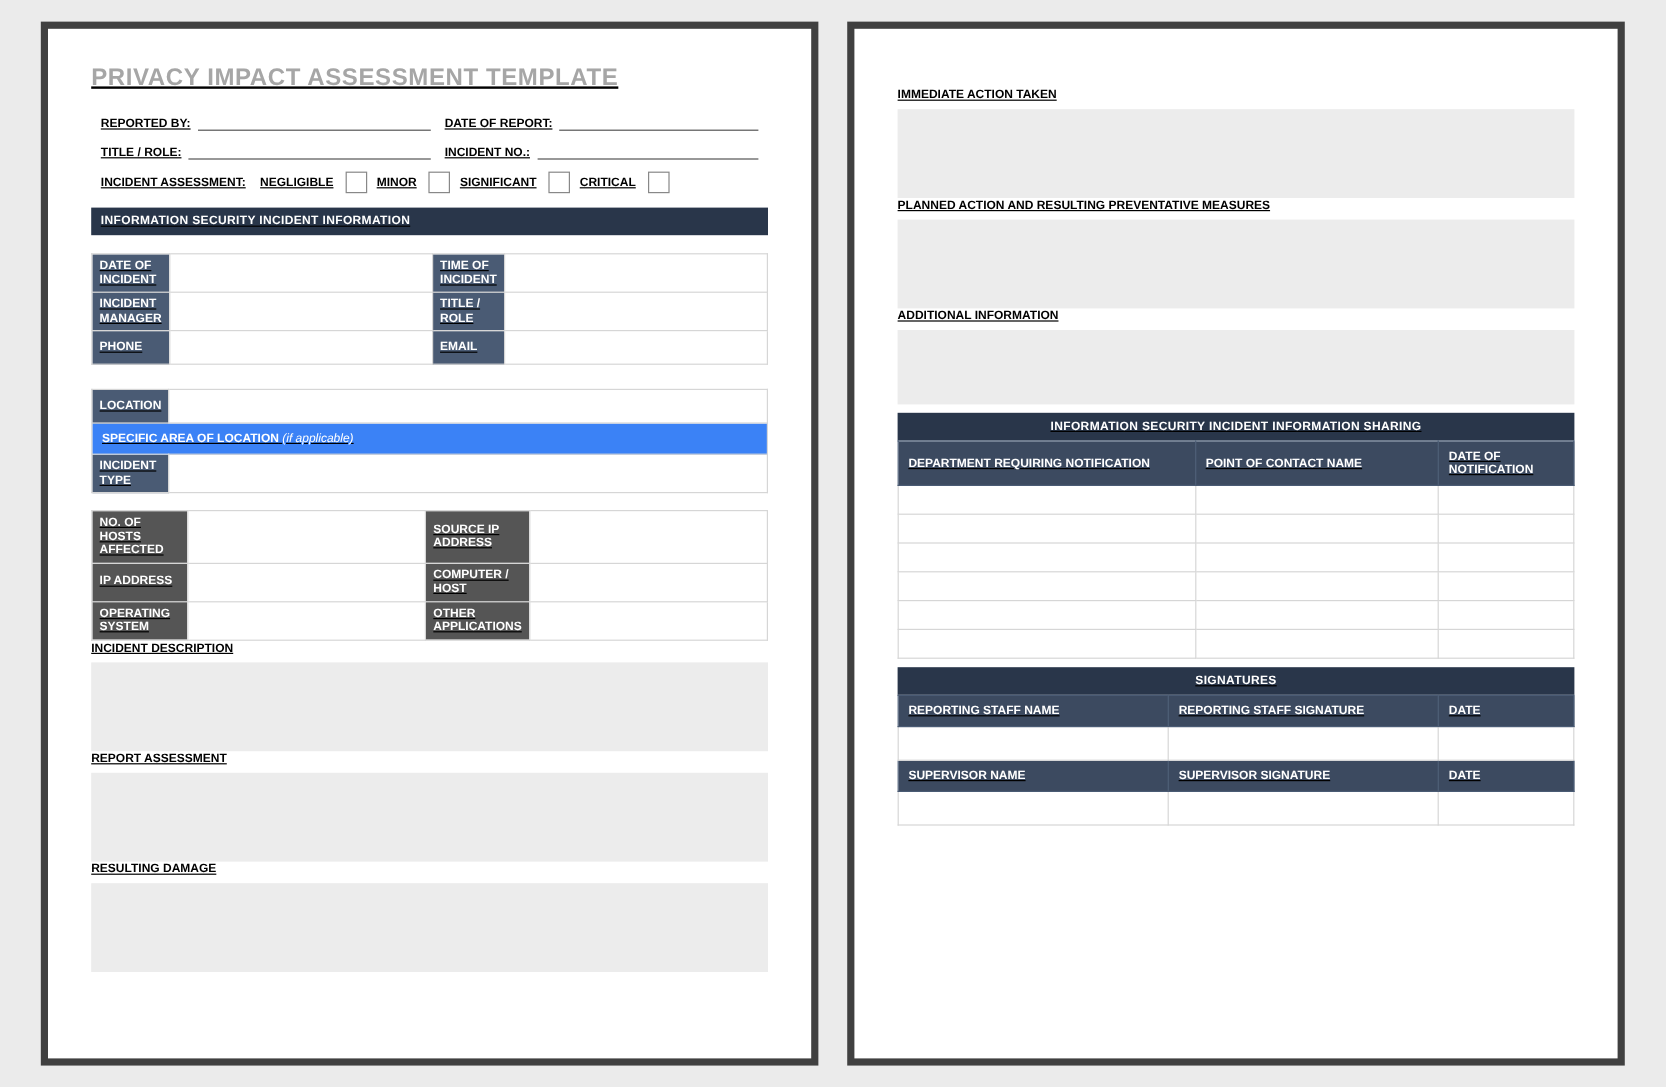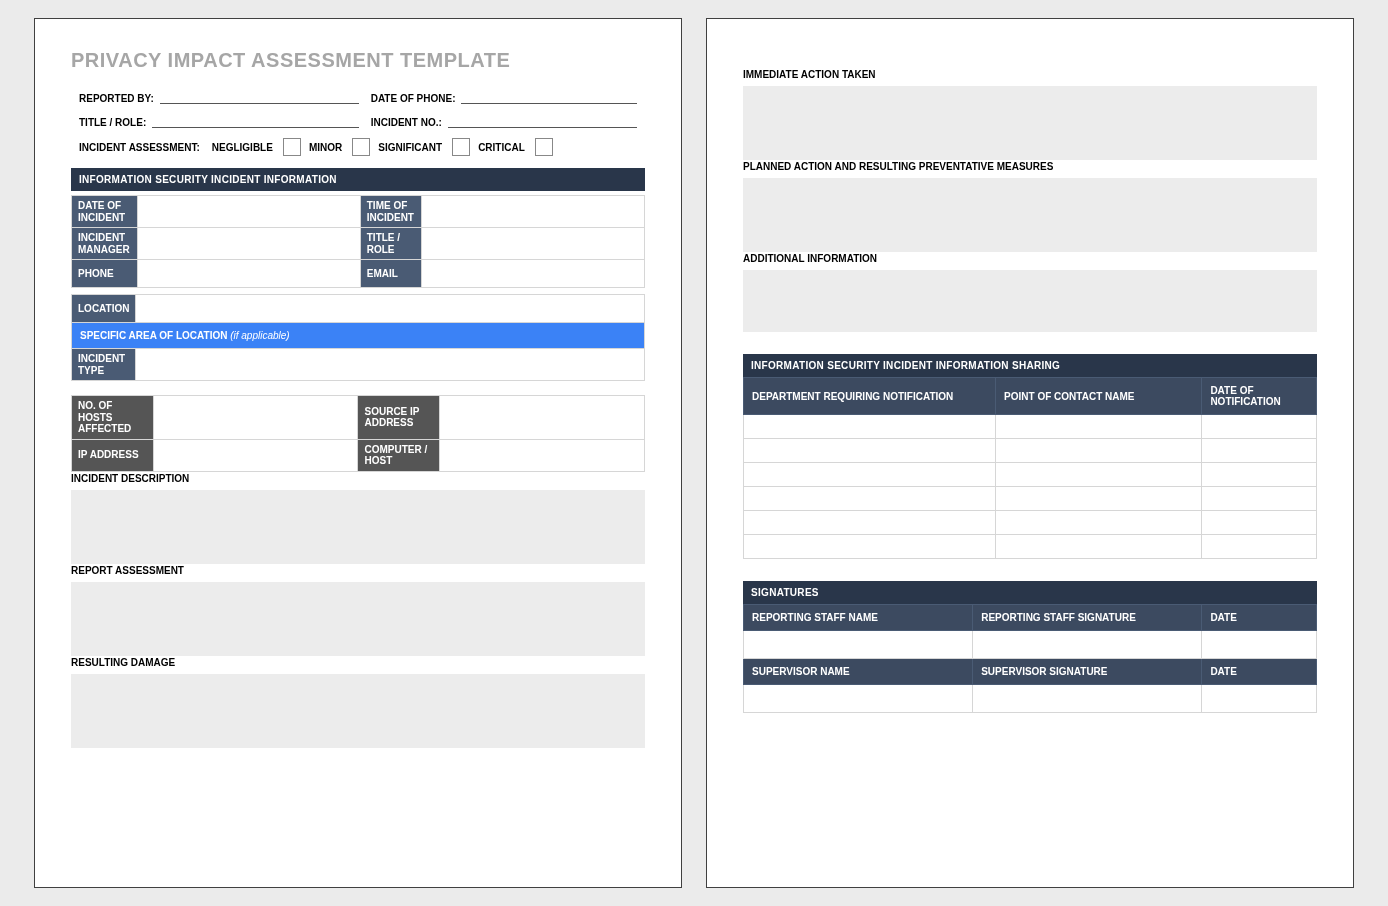--- a/index.html
+++ b/index.html
@@ -9,22 +9,23 @@
   font-size: 11px;
   padding: 18px;
   display: flex;
   gap: 24px;
   justify-content: center;
 }
 .page {
   background: #fff;
   width: 648px;
   min-height: 870px;
-  border: 1px solid #404040;
+  border: 6px solid #404040;
   padding: 30px 36px 36px 36px;
+  text-decoration: underline;
 }
 .main-title {
   font-size: 20px;
   font-weight: bold;
   color: #a6a6a6;
   letter-spacing: 0.5px;
   margin-bottom: 18px;
 }
 .header-fields { padding: 0 8px 12px 8px; }
 .hf-row {
@@ -104,21 +105,21 @@
 .specific-row td {
   border: 1px solid #d6d6d6;
 }
 .specific-label {
   background: #3b82f6;
   color: #fff;
   font-weight: bold;
   padding: 7px 8px;
 }
 .specific-label .ital { font-style: italic; font-weight: normal; }
-.info-table { margin-top: 4px; }
+.info-table { margin-top: 15px; }
 .info-table td.lbl-navy { width: 60px; }
 .info-table td.val-cell { width: 220px; }
 .gray-table { margin-top: 14px; }
 .gray-table td.val-cell { width: 200px; }
 .section-label {
   font-size: 10px;
   font-weight: bold;
   margin-top: 1px;
   margin-bottom: 6px;
 }
@@ -149,36 +150,36 @@
   font-size: 10px;
   text-align: left;
   padding: 7px 8px;
   border: 1px solid #4a5b74;
 }
 .sig-table td {
   background: #fff;
   height: 28px;
   border: 1px solid #d6d6d6;
 }
-.mt14 { margin-top: 22px; }
+.mt14 { margin-top: 7px; text-align: center; }
 </style>
 </head>
 <body>
 
 <div class="page">
   <div class="main-title">PRIVACY IMPACT ASSESSMENT TEMPLATE</div>
 
   <div class="header-fields">
     <div class="hf-row">
       <div class="hf-item" style="flex:1.05">
         <span class="hf-label">REPORTED BY:</span>
         <span class="hf-line"></span>
       </div>
       <div class="hf-item" style="flex:1">
-        <span class="hf-label">DATE OF PHONE:</span>
+        <span class="hf-label">DATE OF REPORT:</span>
         <span class="hf-line"></span>
       </div>
     </div>
     <div class="hf-row">
       <div class="hf-item" style="flex:1.05">
         <span class="hf-label">TITLE / ROLE:</span>
         <span class="hf-line"></span>
       </div>
       <div class="hf-item" style="flex:1">
         <span class="hf-label">INCIDENT NO.:</span>
@@ -222,21 +223,21 @@
       <td class="val-cell"></td>
     </tr>
     <tr>
       <td class="lbl-navy">PHONE</td>
       <td class="val-cell"></td>
       <td class="lbl-navy">EMAIL</td>
       <td class="val-cell"></td>
     </tr>
   </tbody>
     </table>
-  <table style="margin-top:6px">
+  <table style="margin-top:20px">
     <tbody>
         <tr>
       <td class="lbl-navy" style="width:60px">LOCATION</td>
       <td class="val-cell"></td>
     </tr>
     <tr class="specific-row">
       <td class="specific-label" colspan="2">
         <span>SPECIFIC AREA OF LOCATION</span>
         <span class="ital">(if applicable)</span>
       </td>
@@ -255,20 +256,26 @@
       <td class="val-cell"></td>
       <td class="lbl-gray">SOURCE IP ADDRESS</td>
       <td class="val-cell"></td>
     </tr>
     <tr>
       <td class="lbl-gray">IP ADDRESS</td>
       <td class="val-cell"></td>
       <td class="lbl-gray">COMPUTER / HOST</td>
       <td class="val-cell"></td>
     </tr>
+    <tr>
+      <td class="lbl-gray">OPERATING SYSTEM</td>
+      <td class="val-cell"></td>
+      <td class="lbl-gray">OTHER APPLICATIONS</td>
+      <td class="val-cell"></td>
+    </tr>
   </tbody>
     </table>
 
   <div class="section-label">INCIDENT DESCRIPTION</div>
   <div class="text-area"></div>
 
   <div class="section-label">REPORT ASSESSMENT</div>
   <div class="text-area"></div>
 
   <div class="section-label">RESULTING DAMAGE</div>

